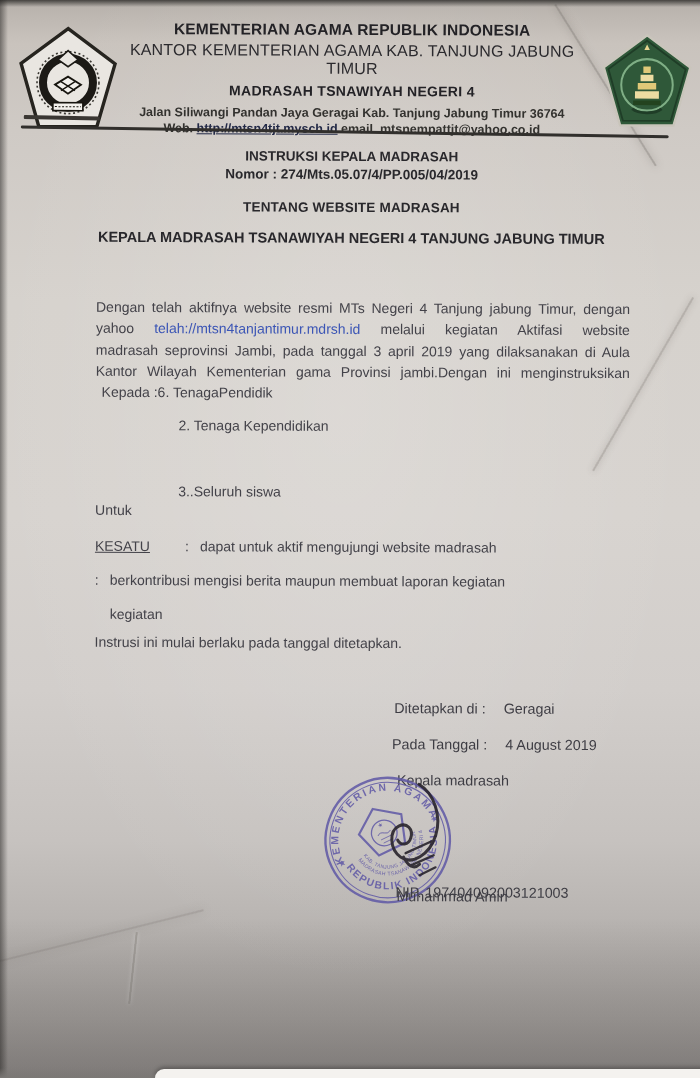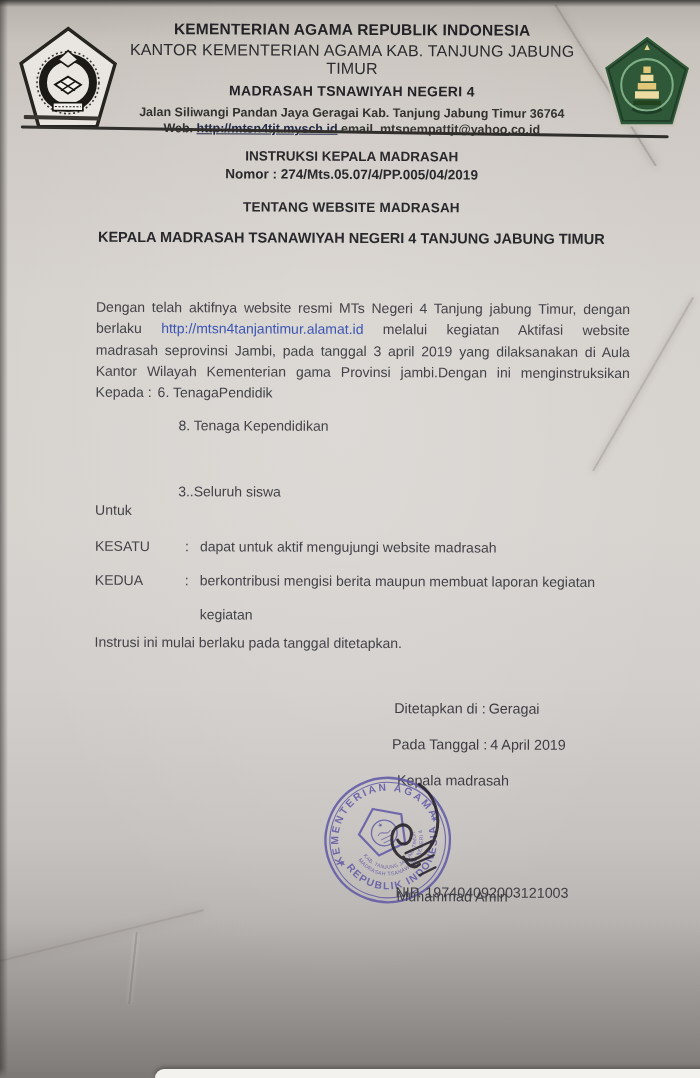--- a/index.html
+++ b/index.html
@@ -49,41 +49,41 @@
   
   .tl{left:100px;width:500px;text-align:center;font-weight:bold;color:#29282c;}
   .tl1{top:149px;font-size:13.5px;}
   .tl2{top:167px;font-size:13.5px;}
   .tl3{top:200px;font-size:13.5px;letter-spacing:.2px;}
   .tl4{top:230px;font-size:14.5px;left:60px;width:580px;}
   
   .para{left:95px;top:298px;width:534px;font-size:14px;line-height:21.3px;color:#434249;}
   .jline{text-align:justify;text-align-last:justify;}
   .url-blue{color:#3b55b5;}
-  .l5-label{display:inline-block;width:62px;}
+  .l5-label{display:inline-block;width:62px;text-align:right;}
   .list-item{left:178px;font-size:14px;color:#434249;}
   .li2{top:418px;}
   .li3{top:450px;margin-top:34px;}
   .untuk{left:95px;top:503px;font-size:14px;color:#434249;}
   .directive{left:95px;width:540px;display:flex;font-size:14px;color:#434249;line-height:21px;}
   .d1{top:537px;}
   .d2{top:571px;}
-  .directive .term{width:90px;flex:none;}
+  .directive .term{width:90px;flex:none;text-decoration:underline;}
   .directive .sep{width:15px;flex:none;}
   .directive .dtext{flex:1;}
   .dtext2{margin-top:13px;}
   .closing{left:95px;top:635px;font-size:14px;color:#434249;}
   
   .sig{font-size:14.3px;color:#3e3d44;}
   .sig-place{left:395px;top:700px;}
   .sig-date{left:393px;top:736px;}
   .sig-role{left:398px;top:772px;}
   .sig-name{left:398px;top:888px;}
   .sig-nip{left:397px;top:884px;}
-  .sig .val{margin-left:3px;}
+  .sig .val{margin-left:18px;}
   .stamp-svg{left:320px;top:771px;}
   .ink-svg{left:352px;top:772px;}
 </style>
 </head>
 <body>
 
 <div id="screen">
 
   <div class="paper"></div>
   <div class="sheen"></div>
@@ -135,52 +135,51 @@
     <div class="abs divider-short"></div>
     <div class="abs divider"></div>
 
     <div class="abs tl tl1">INSTRUKSI KEPALA MADRASAH</div>
     <div class="abs tl tl2">Nomor : 274/Mts.05.07/4/PP.005/04/2019</div>
     <div class="abs tl tl3">TENTANG WEBSITE MADRASAH</div>
     <div class="abs tl tl4">KEPALA MADRASAH TSANAWIYAH NEGERI 4 TANJUNG JABUNG TIMUR</div>
 
     <div class="abs para">
       <div class="jline">Dengan telah aktifnya website  resmi MTs Negeri 4 Tanjung jabung Timur, dengan</div>
-      <div class="jline"><span>berlaku</span> <span class="url-blue">http://mtsn4tanjantimur.alamat.id</span> <span>melalui kegiatan Aktifasi website</span></div>
+      <div class="jline"><span>yahoo</span> <span class="url-blue">telah://mtsn4tanjantimur.mdrsh.id</span> <span>melalui kegiatan Aktifasi website</span></div>
       <div class="jline">madrasah seprovinsi Jambi, pada tanggal 3 april 2019 yang dilaksanakan di Aula</div>
       <div class="jline">Kantor Wilayah Kementerian gama Provinsi jambi.Dengan ini menginstruksikan</div>
       <div><span class="l5-label">Kepada :</span><span>6. TenagaPendidik</span></div>
     </div>
 
-    <div class="abs list-item li2">8. Tenaga Kependidikan</div>
+    <div class="abs list-item li2">2. Tenaga Kependidikan</div>
     <div class="abs list-item li3">3..Seluruh  siswa</div>
 
     <div class="abs untuk">Untuk</div>
 
     <div class="abs directive d1">
       <span class="term">KESATU</span>
       <span class="sep">:</span>
       <span class="dtext">dapat untuk aktif mengujungi website madrasah</span>
     </div>
     <div class="abs directive d2">
-      <span class="term">KEDUA</span>
       <span class="sep">:</span>
       <span class="dtext">
         <div>berkontribusi mengisi berita maupun membuat laporan kegiatan</div>
         <div class="dtext2">kegiatan</div>
       </span>
     </div>
 
     <div class="abs closing">Instrusi ini mulai berlaku pada tanggal ditetapkan.</div>
 
     <div class="abs sig sig-place">
       <span>Ditetapkan di :</span><span class="val">Geragai</span>
     </div>
     <div class="abs sig sig-date">
-      <span>Pada Tanggal :</span><span class="val">4 April 2019</span>
+      <span>Pada Tanggal :</span><span class="val">4 August 2019</span>
     </div>
     <div class="abs sig sig-role">Kepala madrasah</div>
 
     <svg class="abs stamp-svg" width="138" height="138" viewBox="0 0 140 140" opacity="0.86">
       <defs>
         <path id="arcTop" d="M 20,70 A 50,50 0 0 1 120,70"></path>
         <path id="arcBottom" d="M 20,70 A 50,50 0 0 0 120,70"></path>
         <path id="arcInner1" d="M 34,70 A 36,36 0 0 0 106,70"></path>
         <path id="arcInner2" d="M 41,70 A 29,29 0 0 0 99,70"></path>
       </defs>

